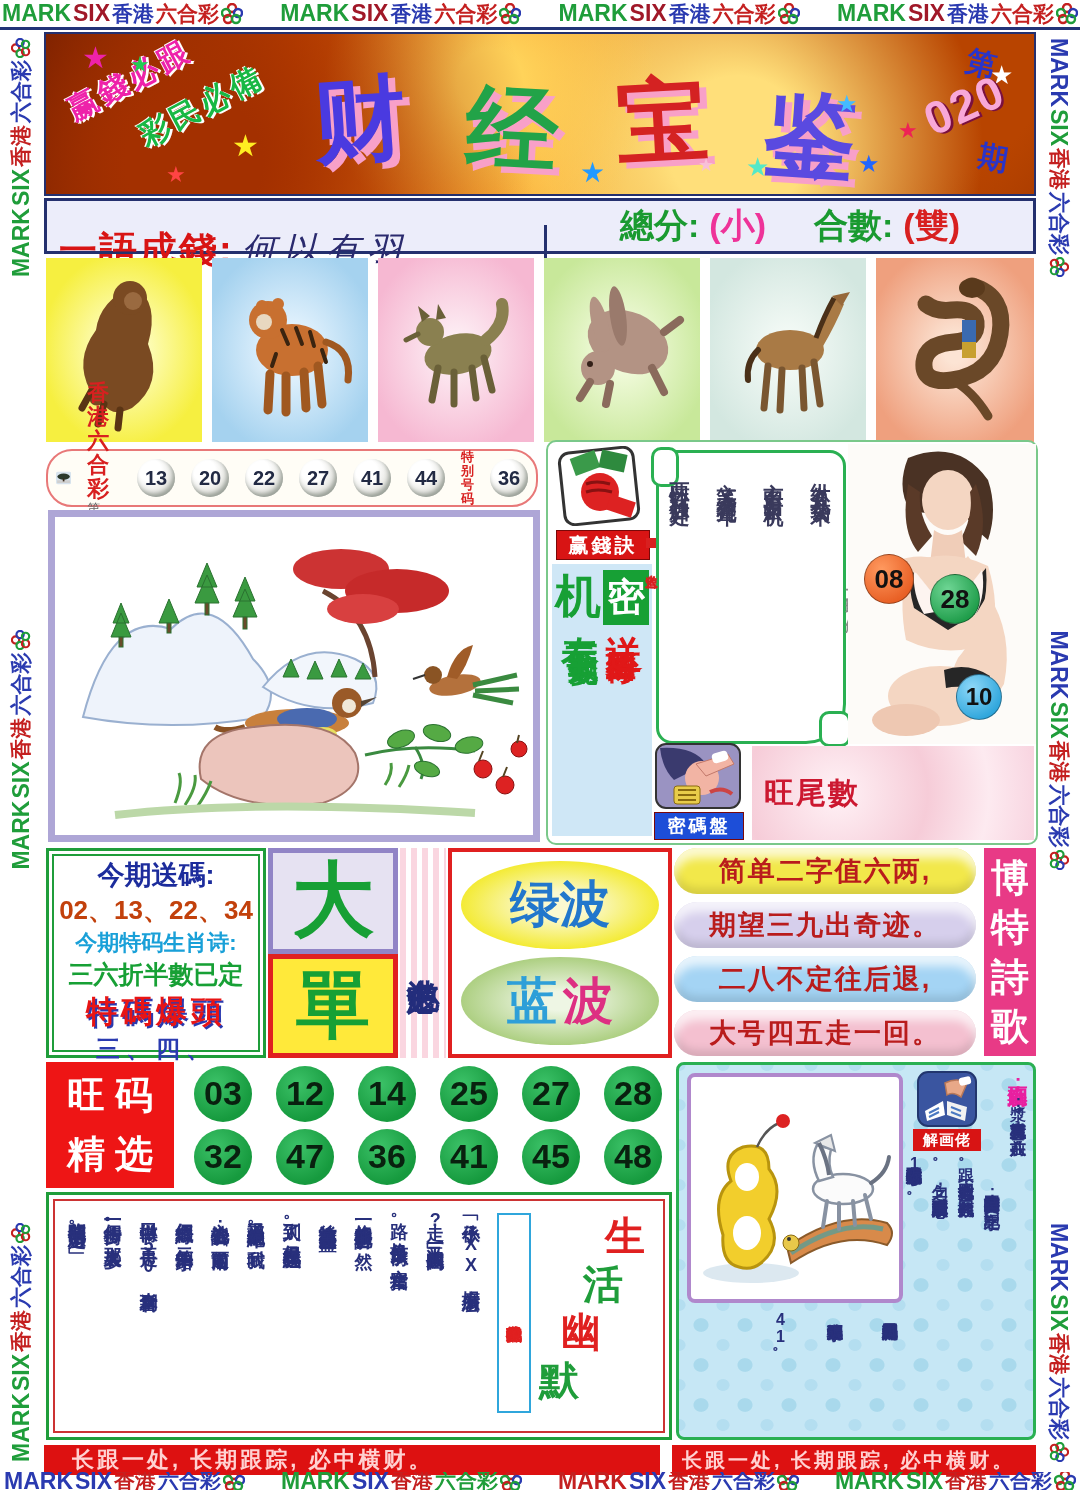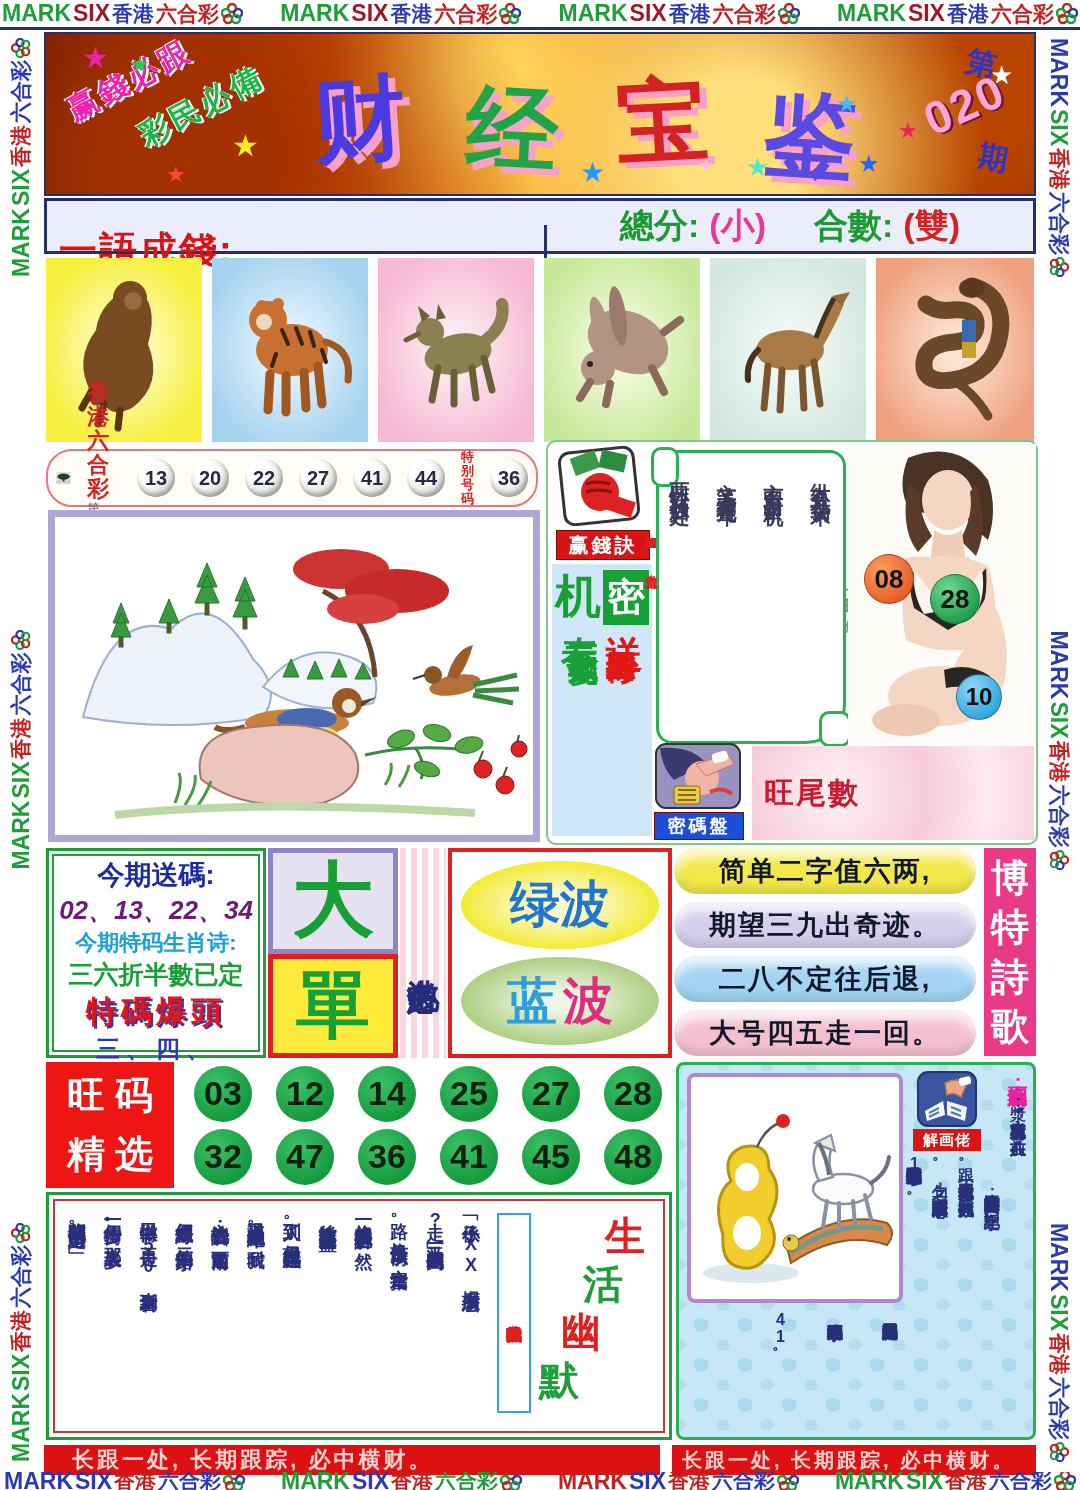--- a/index.html
+++ b/index.html
@@ -104,21 +104,21 @@
   #wangtail .wt-title{color:#cc1830;font-size:30px;font-weight:bold;margin:0 8px 0 12px;letter-spacing:2px;}
   #wangtail .wt-col{display:flex;flex-direction:column;gap:2px;}
   #wangtail .wt-line{display:flex;align-items:center;}
   #wangtail .wt-lab{color:#232d7c;font-size:27px;font-weight:bold;}
   #wangtail .wt-num{color:#17a035;font-size:30px;font-weight:bold;letter-spacing:6px;margin-left:4px;}
   
   #send-box{left:46px;top:848px;width:220px;height:210px;border:3px solid #1f9d3a;box-sizing:border-box;background:#fff;
     box-shadow:inset 0 0 0 3px #fff,inset 0 0 0 5px #1f9d3a;display:flex;flex-direction:column;align-items:center;
     justify-content:space-evenly;padding:6px 0;}
   .sc-t{color:#1c2c9c;font-size:27px;font-weight:bold;}
-  .sc-codes{color:#701a75;font-size:26px;font-weight:bold;font-style:italic;}
+  .sc-codes{color:#c2410c;font-size:26px;font-weight:bold;}
   .sc-zodiac{color:#19a0d8;font-size:22px;font-weight:bold;}
   .sc-green{color:#17a035;font-size:25px;font-weight:bold;}
   .sc-burst{color:#e81414;font-size:31px;font-weight:bold;letter-spacing:4px;text-shadow:2px 2px 0 #2a3ab0;}
   .sc-blue{color:#2a3ab0;font-size:24px;font-weight:bold;letter-spacing:6px;}
   #big-box{left:268px;top:848px;width:130px;height:106px;background:#e6e2f2;border:5px solid #9184c6;box-sizing:border-box;
     display:flex;align-items:center;justify-content:center;}
   #big-box span{color:#17a035;font-size:82px;font-weight:bold;}
   #single-box{left:268px;top:954px;width:130px;height:104px;background:#ffe93a;border:5px solid #e02020;box-sizing:border-box;
     display:flex;align-items:center;justify-content:center;}
   #single-box span{color:#17a035;font-size:74px;font-weight:bold;}
@@ -129,21 +129,21 @@
   #waves-box{left:448px;top:848px;width:224px;height:210px;border:4px solid #e02020;box-sizing:border-box;background:#fff;
     display:flex;flex-direction:column;align-items:center;justify-content:space-evenly;}
   .wave-e{width:198px;height:88px;border-radius:50%;display:flex;align-items:center;justify-content:center;gap:6px;}
   #wave-green{background:radial-gradient(ellipse at center,#fbf9d0 20%,#f2e818 80%);}
   #wave-blue{background:radial-gradient(ellipse at center,#eef6e4 15%,#9cc568 85%);}
   #wave-green span{color:#2277cc;font-size:50px;font-weight:bold;}
   #wave-blue .b1{color:#2e9fd8;font-size:50px;font-weight:bold;}
   #wave-blue .b2{color:#dd2f82;font-size:50px;font-weight:bold;}
   #bote{left:674px;top:848px;width:362px;height:210px;}
   .pill{position:absolute;left:0;width:302px;height:46px;border-radius:24px;display:flex;align-items:center;
-    justify-content:center;color:#0f172a;font-size:27px;font-weight:bold;letter-spacing:2px;
+    justify-content:center;color:#b91c1c;font-size:27px;font-weight:bold;letter-spacing:2px;
     box-shadow:inset 0 10px 10px rgba(255,255,255,.75), inset 0 -6px 8px rgba(0,0,0,.12);}
   #pill1{top:0;background:#f2e84a;} #pill2{top:54px;background:#d6cfec;}
   #pill3{top:108px;background:#a4d4f4;} #pill4{top:162px;background:#f4c0d0;}
   #bote-label{position:absolute;right:0;top:0;width:52px;height:208px;background:#e83a86;display:flex;flex-direction:column;
     align-items:center;justify-content:space-evenly;}
   #bote-label span{color:#fff;font-size:38px;font-weight:bold;line-height:40px;}
   
   #wang-box{left:46px;top:1062px;width:128px;height:126px;background:#ee1515;display:flex;flex-direction:column;
     align-items:center;justify-content:space-evenly;}
   #wang-box .wr{display:flex;gap:10px;color:#fff;font-size:38px;font-weight:bold;}
@@ -354,20 +354,21 @@
     <div id="issue">
       <span class="pfx">第</span>
       <span class="num">020</span>
       <span class="sfx">期</span>
     </div>
   </div>
 
   <div id="slogan-row" class="abs">
     <div class="cell-l">
       <span class="yycq">一語成錢:</span>
+      <span class="hand">何以有羽</span>
     </div>
     <div class="cell-r">
       <span class="sc-lab">總分:</span>
       <span class="sc-pink">(小)</span>
       <span style="width:28px;"></span>
       <span class="sc-lab">合數:</span>
       <span class="sc-red">(雙)</span>
     </div>
   </div>
 

